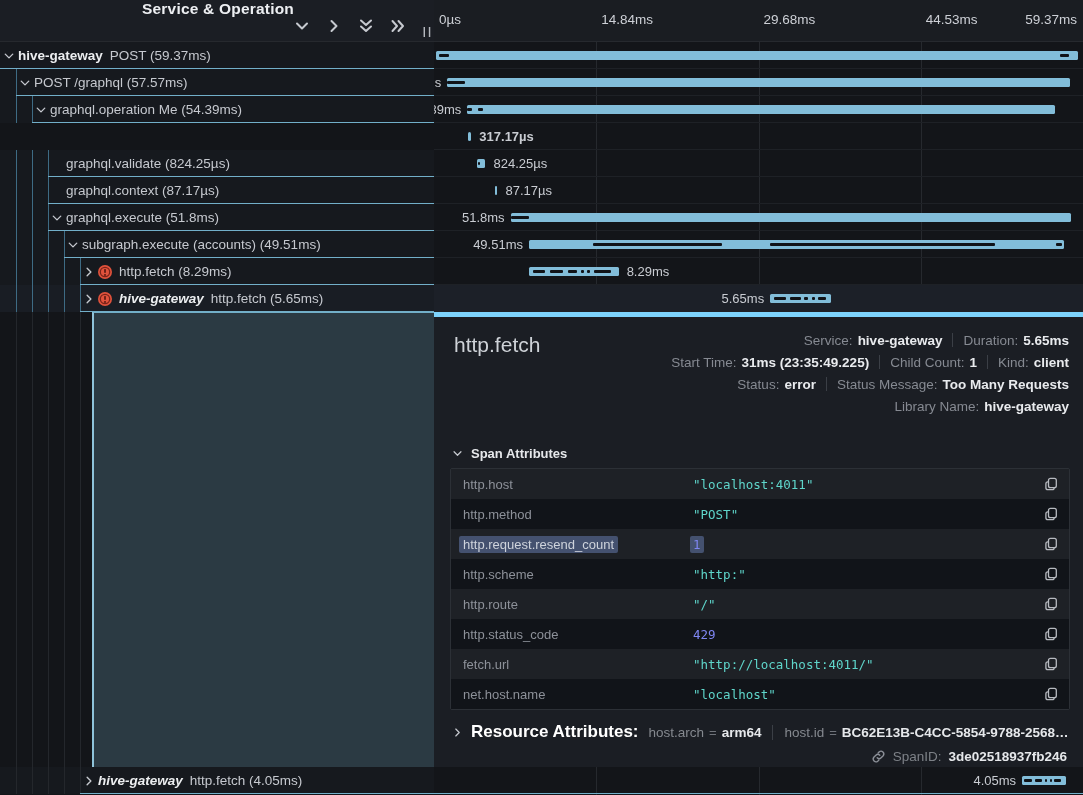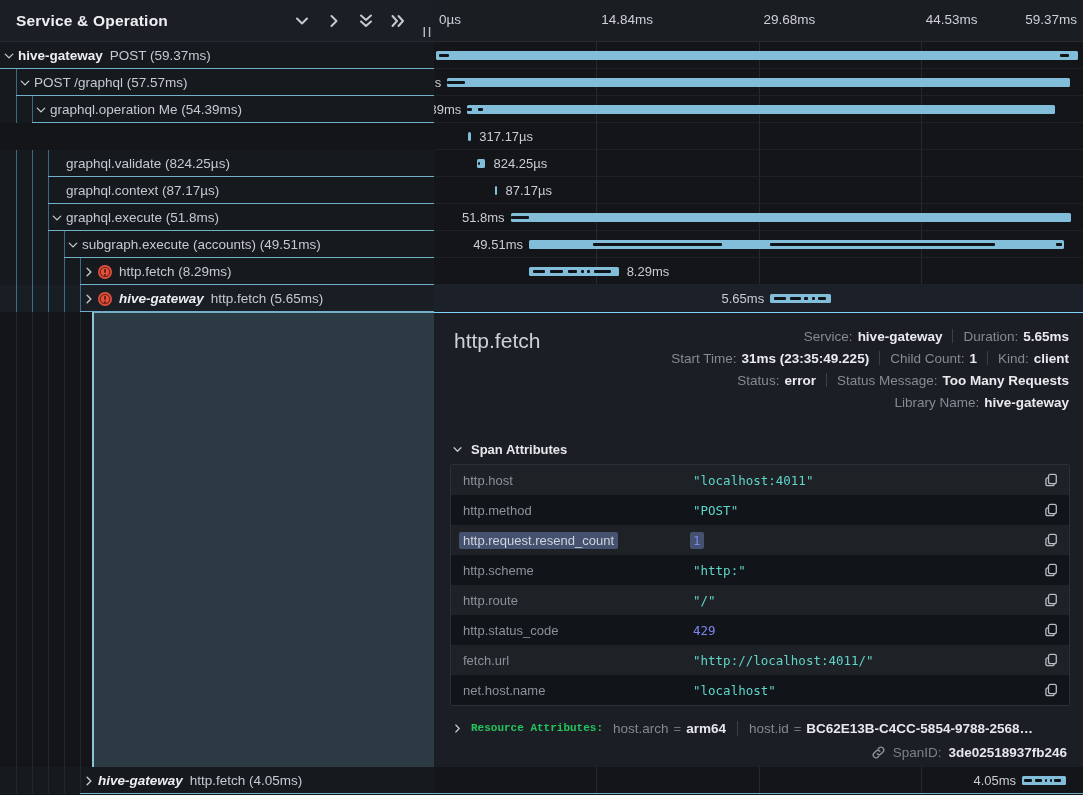--- a/index.html
+++ b/index.html
@@ -6,21 +6,21 @@
   html,body { background:#0c0e11; }
   #app {
     position:relative; width:1083px; height:795px; overflow:hidden;
     background:#131519; color:#c9ccd2;
     font-family:"Liberation Sans", sans-serif; font-size:13.5px;
   }
   
   #left-header {
     position:absolute; left:0; top:0; width:434px; height:42px;
     background:#1b1e24; border-bottom:1px solid #26292e; z-index:4;
-    display:flex; align-items:center; padding:0 14px 0 16px;
+    display:flex; align-items:center; padding:0 14px 0 16px;flex-direction:column;
   }
   #left-header .title { font-size:15.5px; font-weight:bold; color:#edeff2; letter-spacing:.2px; }
   #left-header .tools { margin-left:auto; display:flex; gap:16px; align-items:center; padding-right:14px; }
   .tool-icon svg { display:block; stroke:#c6c9cf; stroke-width:2; fill:none; stroke-linecap:round; stroke-linejoin:round; }
   #resize-handle {
     position:absolute; right:1px; top:25px; color:#b5b8be; font-size:11px;
     font-weight:bold; letter-spacing:2px; cursor:col-resize;
   }
   
   #timeline-col { position:absolute; left:434px; top:0; width:649px; height:795px; z-index:0; }
@@ -52,21 +52,21 @@
   
   #left-detail-area { position:absolute; left:0; top:312px; width:434px; height:455px; background:#131519; z-index:1; }
   #left-detail-area .guide-d { position:absolute; top:0; bottom:0; width:1px; background:#24272c; }
   #teal-box {
     position:absolute; left:92px; right:0; top:0; bottom:0;
     background:#2b3a43; border-left:2px solid #8fc3da; border-top:1px solid #72afc9;
   }
   
   #detail-panel {
     position:absolute; left:434px; top:312px; width:649px; height:455px;
-    background:#1b1e24; border-top:1px solid #7dd3fc; z-index:2;
+    background:#1b1e24; border-top:5px solid #7dd3fc; z-index:2;
   }
   #dp-title { position:absolute; left:20px; top:16px; font-size:21px; color:#ced2d7; }
   #dp-meta { position:absolute; right:14px; top:12px; }
   .meta-line { display:flex; justify-content:flex-end; align-items:center; height:22px; font-size:13.5px; }
   .meta-label { color:#868a92; }
   .meta-value { color:#e9ebee; font-weight:bold; margin-left:5px; }
   .meta-div { width:1px; height:14px; background:#3b3f46; margin:0 10px; }
   #sa-header { position:absolute; left:18px; top:129px; display:flex; align-items:center; gap:8px; cursor:pointer; }
   #sa-header .hdr-txt { font-size:13px; font-weight:bold; color:#e6e8eb; }
   .sec-chev svg { display:block; stroke:#c6c9cf; stroke-width:1.8; fill:none; stroke-linecap:round; stroke-linejoin:round; }
@@ -76,21 +76,21 @@
   .attr-row:nth-child(even) { background:#111419; }
   .attr-key { width:182px; flex:none; font-size:13px; color:#8d9199; }
   .attr-key .kchip.hl { background:#44516f; color:#ced3dc; border-radius:2px; padding:1px 4px; margin-left:-4px; }
   .attr-val { font-family:"DejaVu Sans Mono", monospace; font-size:12.5px; }
   .attr-val.string { color:#5fd6cb; }
   .attr-val.number { color:#7f86f2; }
   .attr-val .vchip.hl { background:#44516f; border-radius:2px; padding:1px 3px; margin-left:-3px; }
   .copy-btn { margin-left:auto; margin-right:10px; cursor:pointer; width:16px; height:16px; }
   .copy-btn svg { display:block; stroke:#b7bac0; stroke-width:1.3; fill:none; stroke-linejoin:round; }
   #ra-row { position:absolute; left:18px; right:13px; top:402px; height:26px; display:flex; align-items:center; white-space:nowrap; overflow:hidden; }
-  #ra-row .hdr-txt { font-size:11px; font-weight:bold; color:#22c55e; margin:0 10px 0 8px;font-family:Liberation Mono, monospace; }
+  #ra-row .hdr-txt { font-size:17px; font-weight:bold; color:#ffffff; margin:0 10px 0 8px; }
   .ra-key { color:#85898f; font-size:13.5px; }
   .ra-eq { color:#6f737a; margin:0 5px; font-size:13px; }
   .ra-val { color:#e6e8eb; font-weight:bold; font-size:13.5px; }
   .ra-div { width:1px; height:15px; background:#3b3f46; margin:0 11px; flex:none; }
   #spanid-row { position:absolute; right:16px; top:432px; display:flex; align-items:center; gap:7px; }
   #spanid-row svg { display:block; stroke:#8b8f97; stroke-width:1.5; fill:none; stroke-linecap:round; }
   #spanid-label { color:#7d8187; font-size:13.5px; }
   #spanid-value { color:#e6e8eb; font-weight:bold; font-size:13.5px; }
   #rows-bottom .tree-cell .guide-b { background:#24272c; }
   .full-border { position:absolute; bottom:0; height:1px; background:#72afc9; right:0; z-index:2; }
@@ -208,21 +208,21 @@
               <div class="bar-tick" style="left: 1.8%; width: 4.70519px;"></div>
             </div>
             <span class="bar-label" style="right: 616.641px;">54.39ms</span>
           </div>
         </div>
       </div>
       <div class="row" style="top: 123px;">
         <div class="time-cell">
           <div class="bar-wrap">
             <div class="bar" style="left: 31.8999px; width: 3.42973px;"></div>
-            <span class="bar-label" style="left: 43.3297px;">317.17µs</span>
+            <span class="bar-label" style="left: 43.3297px; font-weight: bold;">317.17µs</span>
           </div>
         </div>
       </div>
       <div class="row" style="top: 150px;">
         <div class="tree-cell">
           <div class="guide-b" style="left: 16px;"></div>
           <div class="guide-b" style="left: 32px;"></div>
           <div class="guide-b" style="left: 48px;"></div>
           <div class="tree-border" style="left: 48px;"></div>
           <div class="tree-content" style="left: 66px;">

